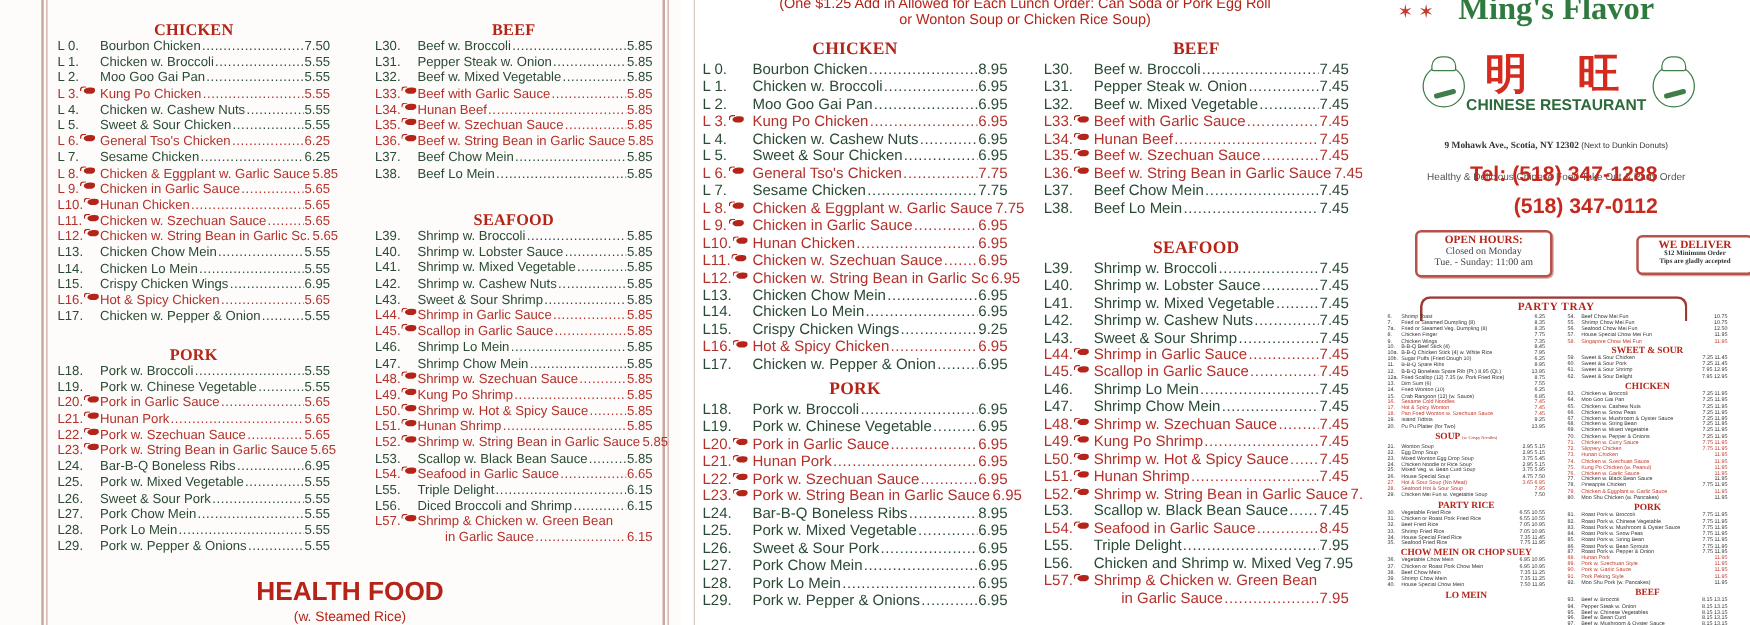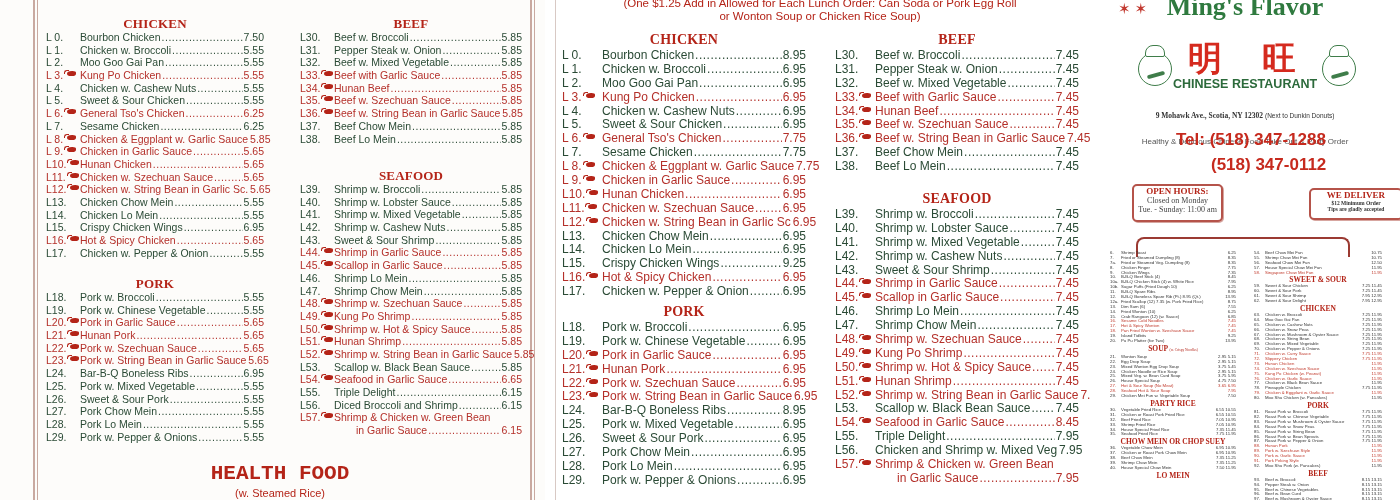--- a/index.html
+++ b/index.html
@@ -31,21 +31,21 @@
   #p1 .row { font-size: 10.5px; height: 12.7px; }
   #p1 .num { width: 34px; }
   #p1 .sec-title { font-size: 13px; height: 14px; line-height: 14px; }
   #p2 .row { font-size: 12px; height: 13.9px; }
   #p2 .num { width: 40px; }
   #p2 .sec-title { font-size: 14px; height: 16px; line-height: 16px; }
 
   .note-line { position: absolute; color: #b42418; font-size: 11.5px; text-align: center; line-height: 13px; }
 
   .health { position: absolute; text-align: center; }
-  .health .big { font-family: Liberation Mono, monospace; font-weight: bold; color: #b42418; font-size: 21px; }
+  .health .big { font-family: Liberation Sans, sans-serif; font-weight: bold; color: #b42418; font-size: 21px; }
   .health .sub { color: #b42418; font-size: 11px; margin-top: 2px; }
 
   
   .brand { position: absolute; left: 0; width: 310px; top: -8px; text-align: center; font-family: "Liberation Serif", serif; font-weight: bold; color: #2f7a3f; font-size: 26px; }
   .stars { position: absolute; left: 28px; top: 0; color: #c23a30; font-size: 15px; letter-spacing: 4px; }
   .chinese { position: absolute; top: 36px; font-size: 34px; color: #d52a1e; font-weight: bold; font-family: "DejaVu Sans", sans-serif; }
   .chef { position: absolute; width: 34px; height: 34px; border: 1.5px solid #3f7d4a; border-radius: 50%; }
   .chef::before { content: ""; position: absolute; left: 6px; top: -8px; width: 18px; height: 10px; border: 1.5px solid #3f7d4a; border-radius: 8px 8px 2px 2px; background: #fff; }
   .chef::after { content: ""; position: absolute; left: 8px; top: 20px; width: 18px; height: 4px; background: #3f7d4a; border-radius: 2px; transform: rotate(-15deg); }
   .rest-name { position: absolute; left: 0; width: 310px; top: 77px; text-align: center; color: #2c6a3b; font-weight: bold; font-size: 12.5px; }
@@ -1140,32 +1140,33 @@
     <b>9 Mohawk Ave., Scotia, NY 12302</b>
     <span>(Next to Dunkin Donuts)</span>
   </div>
 
   <div class="tel" style="left:86px; top:130px;">
     <span>Tel:</span>
     <span>(518) 347-1288</span>
   </div>
   <div class="tel" style="left:121px; top:155px;">(518) 347-0112</div>
 
-  <div class="box" style="left:42px; top:184px; width:91px; height:38px;">
+  <div class="box" style="left:42px; top:184px; width:110px; height:38px;">
     <div class="t">OPEN HOURS:</div>
     <div class="l">Closed on Monday</div>
     <div class="l">Tue. - Sunday: 11:00 am</div>
   </div>
   <div class="box" style="left:179px; top:188px; width:94px; height:32px;margin-left:40px;">
     <div class="t">WE DELIVER</div>
     <div class="s">$12 Minimum Order</div>
     <div class="s">Tips are gladly accepted</div>
   </div>
 
   <div class="party-frame"></div>
+  <div class="party-title">PARTY TRAY</div>
 
   <div class="mini" style="left:20px; top:251px; width:126px;">
     <div>
         <div class="r">
           <span class="n">6.</span>
           <span class="nm">Shrimp Toast</span>
           <span class="pr">6.25</span>
         </div>
         <div class="r">
           <span class="n">7.</span>

